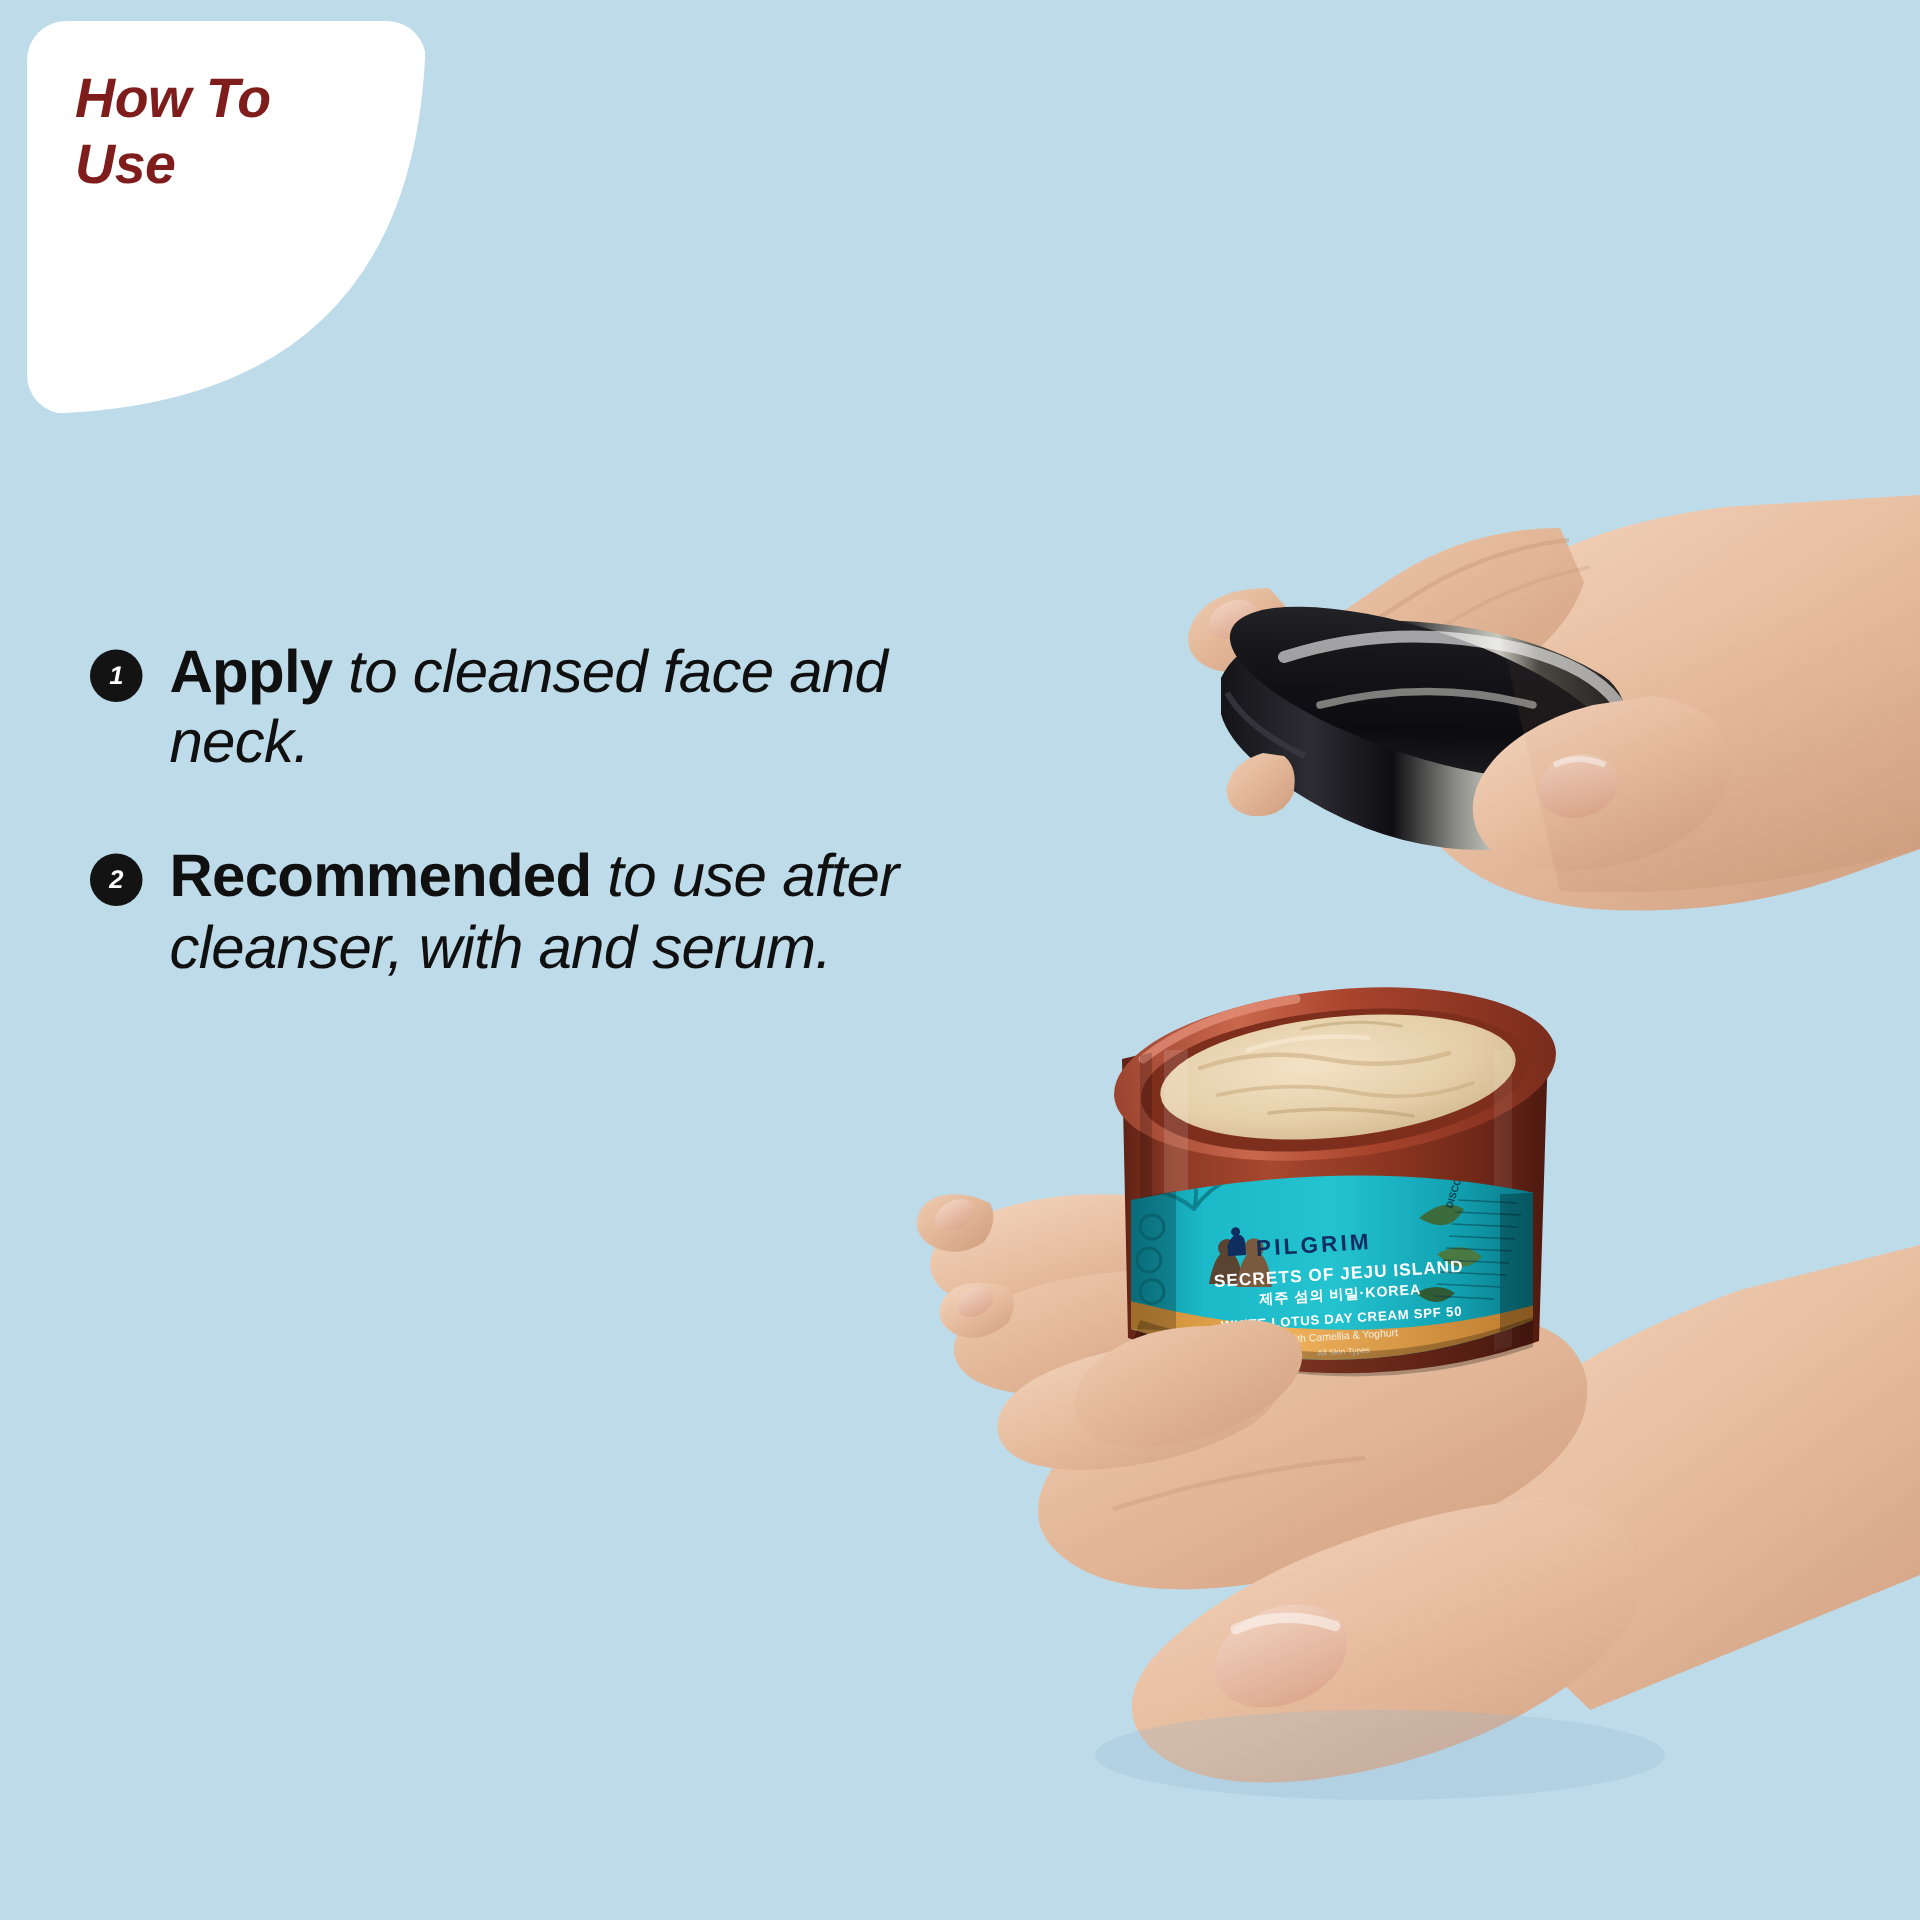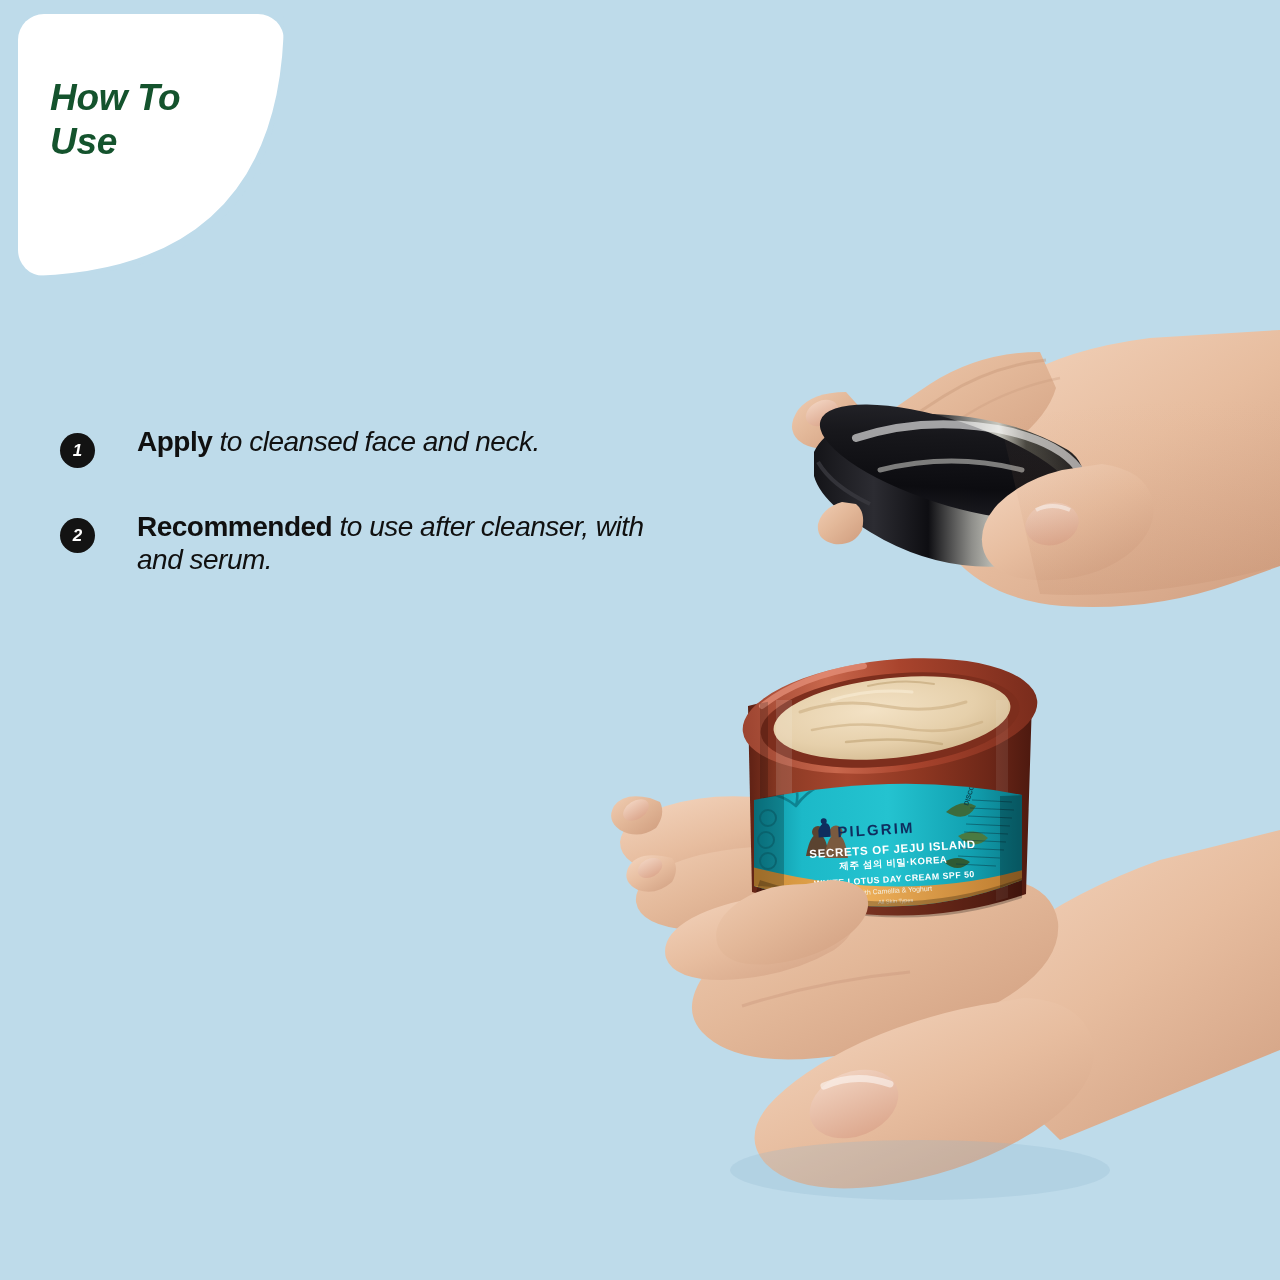--- a/index.html
+++ b/index.html
@@ -44,23 +44,22 @@
 
   .badge-text {
     position:absolute;
     left:50px; top:44px;
     z-index:8;
     font-style:italic;
     font-weight:bold;
     font-size:37px;
     line-height:1.18;
     letter-spacing:-0.3px;
-    color:#14532d;
+    color:#7f1d1d;
     white-space:pre-line;
-    margin-top:32px;
   }
 
   
   .steps {
     position:absolute;
     left:60px; top:425px;
     width:620px;
     z-index:4;
   }
   .step {
@@ -79,25 +78,24 @@
     font-size:17px;
     display:flex;
     align-items:center;
     justify-content:center;
     margin-top:8px;
     margin-right:18px;
     user-select:none;
   }
   .step-body {
     font-style:italic;
-    font-size:28px;
+    font-size:40px;
     line-height:1.18;
     color:#101010;
     letter-spacing:-0.5px;
-    margin-left:24px;
   }
   .step-body .lead { font-weight:bold; font-style:normal; }
 
   
   .photo { position:absolute; inset:0; z-index:2; }
   .photo svg { display:block; width:1280px; height:1280px; }
 </style>
 </head>
 <body>
 

